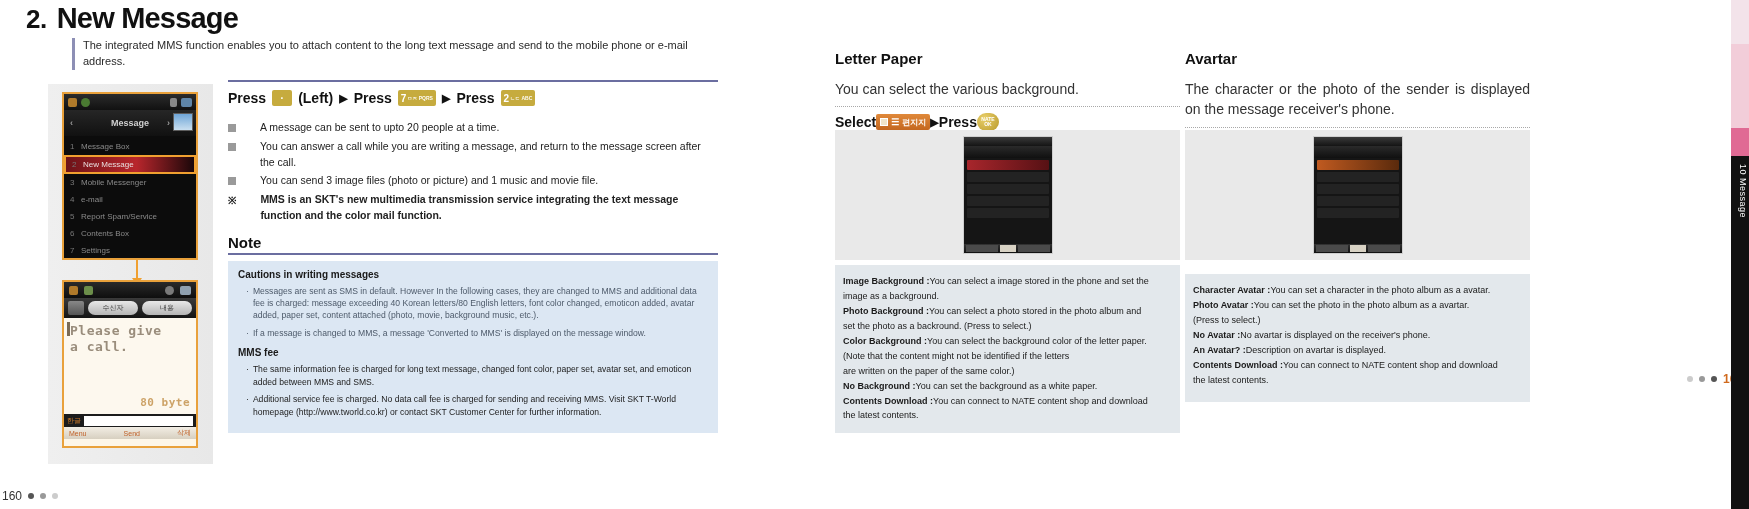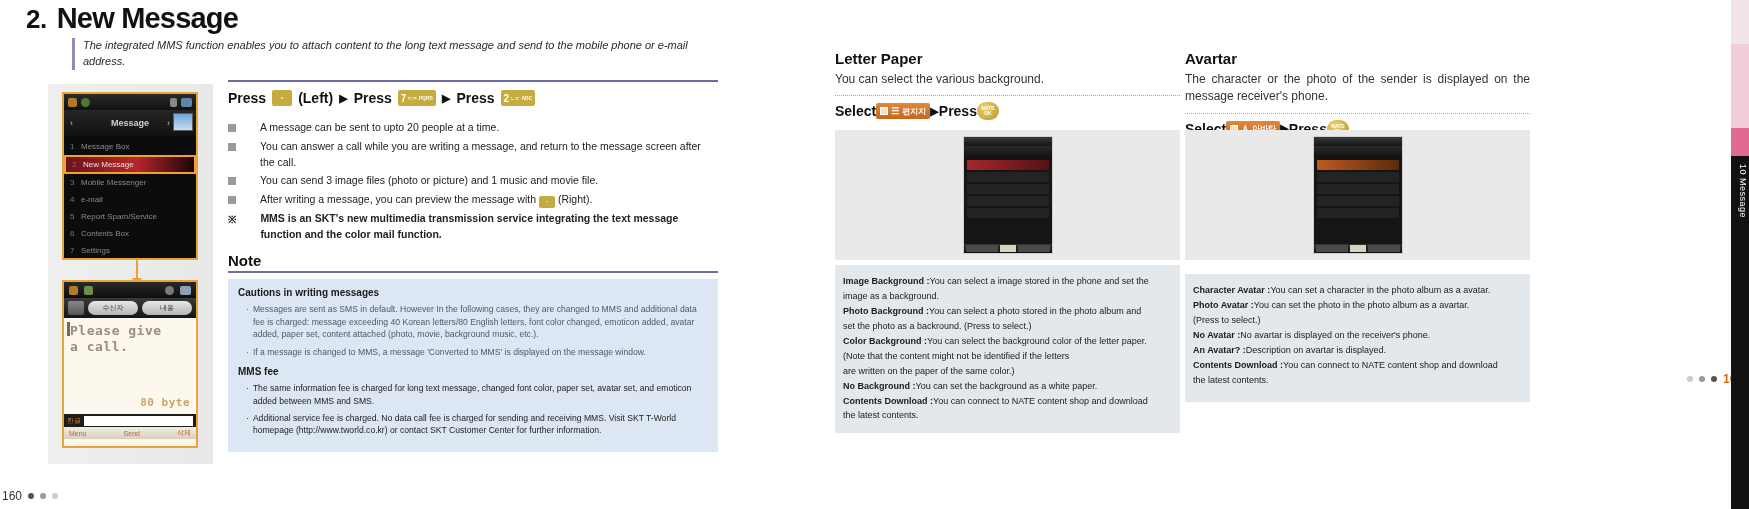--- a/index.html
+++ b/index.html
@@ -24,21 +24,21 @@
   }
   .chapter-num {
     font-size: 26px; font-weight: bold; color: #111; letter-spacing: -0.5px;
   }
   .chapter-title {
     font-size: 29px; font-weight: bold; color: #111; letter-spacing: -0.8px;
   }
   .intro {
     position: absolute; left: 72px; top: 38px; width: 640px;
     font-size: 11px; line-height: 1.45; color: #2a2a2a;
-    padding-left: 8px; border-left: 3px solid #8d8fb5; font-style: italic;
+    padding-left: 8px; border-left: 3px solid #8d8fb5;
   }
 
   
   .shots { position: absolute; left: 48px; top: 84px; width: 165px; height: 380px;
            background: linear-gradient(to right,#efefef,#e8e8e8); }
   .shot {
     position: absolute; left: 14px; width: 136px;
     border: 2px solid #e9a13b; background: #000; overflow: hidden;
   }
   .shot.one { top: 8px; height: 168px; }
@@ -148,21 +148,21 @@
   .pgnum-l .num { font-size: 12px; color: #333; }
   .dot3 { width:6px; height:6px; border-radius:50%; }
 
   
   .right-page { position: absolute; left: 825px; top: 0; width: 924px; height: 392px; }
 
   .sect { position: absolute; top: 50px; width: 345px; }
   .sect.a { left: 10px; }
   .sect.b { left: 360px; }
   .sect-title { font-size: 15px; font-weight: bold; color: #111; }
-  .sect-sub { font-size: 12px; color: #333; margin-top: 4px; line-height: 1.45; text-align: justify; }
+  .sect-sub { font-size: 14px; color: #333; margin-top: 12px; line-height: 1.45; text-align: justify; }
   .dashline { border-top: 1px dotted #a8a8a8; margin: 7px 0 6px 0; }
   .select-line { display:flex; align-items:center; gap: 0; font-size: 14px; font-weight: bold; color:#111; }
   .chip {
     display:inline-flex; align-items:center; gap:3px;
     background: linear-gradient(#e0893a,#c4671f); border-radius:2px;
     padding: 1px 4px; height:16px; color:#fff; font-size:8px;
   }
   .chip .box { width:8px;height:8px;background:#f0e4c8;border:1px solid #fff;}
   .chip .gl { font-size:9px; }
   .rkey {
@@ -348,28 +348,20 @@
           <span>A message can be sent to upto 20 people at a time.</span>
         </div>
         <div class="bl">
           <span class="sq-mark"></span>
           <span>You can answer a call while you are writing a message, and return to the message screen after the call.</span>
         </div>
         <div class="bl">
           <span class="sq-mark"></span>
           <span>You can send 3 image files (photo or picture) and 1 music and movie file.</span>
         </div>
-        <div class="bl">
-          <span class="sq-mark"></span>
-          <span>
-            <span>After writing a message, you can preview the message with</span>
-            <span class="inline-key">·</span>
-            <span>(Right).</span>
-          </span>
-        </div>
         <div class="bl strong">
           <span class="star">※</span>
           <span>MMS is an SKT's new multimedia transmission service integrating the text message function and the color mail function.</span>
         </div>
       </div>
 
       <div class="note-head">
         <span>Note</span>
       </div>
 

